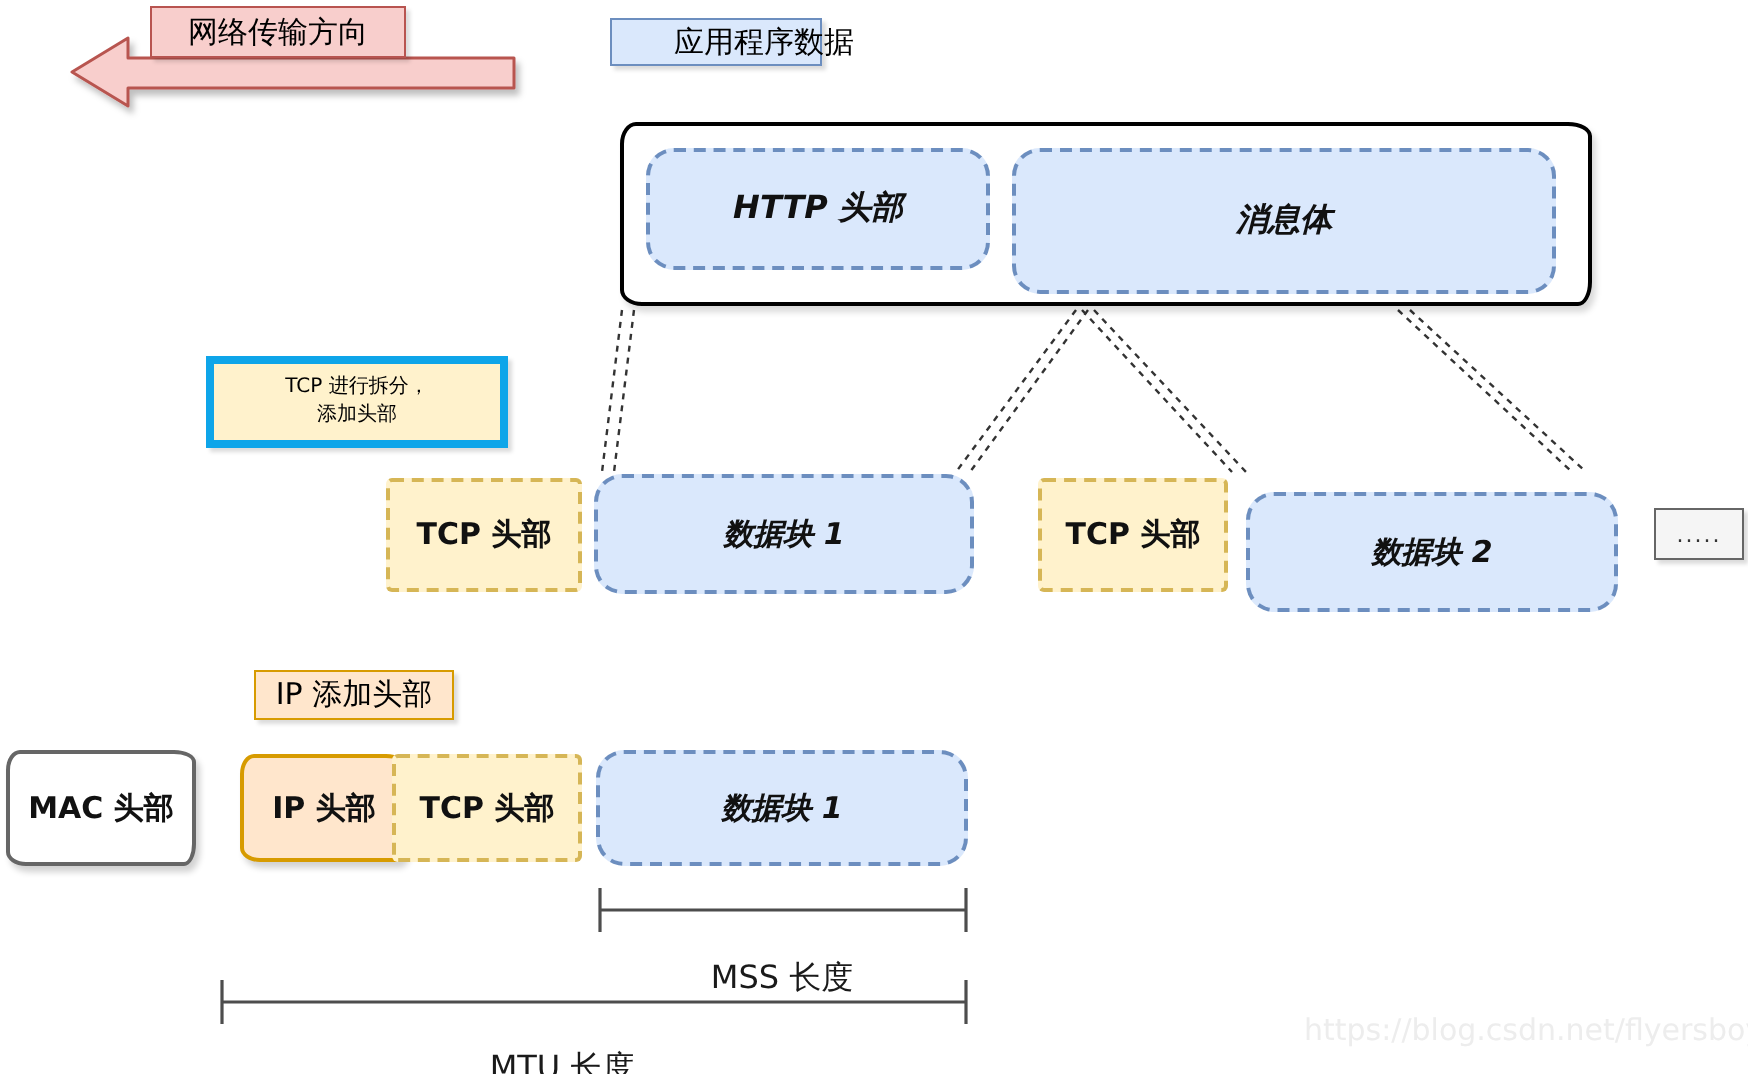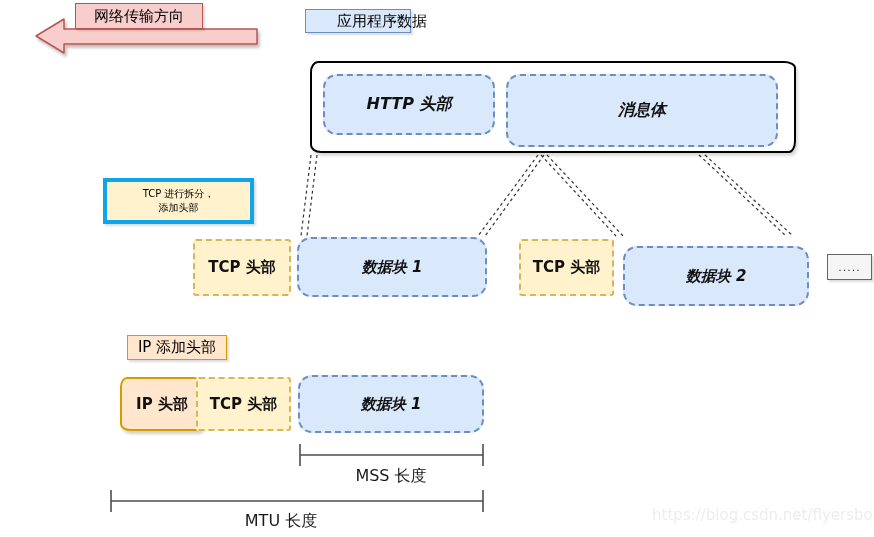--- a/index.html
+++ b/index.html
@@ -38,21 +38,21 @@
   .tag-yellow { background:#fff2cc; border:4px solid #0ea5e9; font-size:10px; line-height:1.45; }
   .tag-orange { background:#ffe6cc; border:1px solid #d79b00; }
   .tag-yellow .ln { display:block; }
   .ellipsisbox {
     position:absolute; box-sizing:border-box; background:#f5f5f5;
     border:1.5px solid #666; display:flex; align-items:center; justify-content:center;
     font-size:11px; letter-spacing:1px; color:#333;
     box-shadow: 2px 2px 2px rgba(0,0,0,0.14);
   }
   .measure-label {
-    position:absolute; font-size:16px; color:#1a1a1a; text-align:center; white-space:nowrap;
+    position:absolute; font-size:16px; color:#1a1a1a; text-align:center; white-space:nowrap;margin-top:13px;
   }
   .watermark {
     position:absolute; left:652px; top:506px; font-size:15px; color:#ededed; white-space:nowrap;
   }
 </style>
 </head>
 <body>
 
 <div class="canvas">
 
@@ -107,20 +107,21 @@
   <div class="box dashed-yellow" style="left:193px; top:239px; width:98px; height:57px;">TCP 头部</div>
   <div class="box dashed-blue" style="left:297px; top:237px; width:190px; height:60px;">数据块 1</div>
 
   <div class="box dashed-yellow" style="left:519px; top:239px; width:95px; height:57px;">TCP 头部</div>
   <div class="box dashed-blue" style="left:623px; top:246px; width:186px; height:60px;">数据块 2</div>
 
   <div class="ellipsisbox" style="left:827px; top:254px; width:45px; height:26px;">.....</div>
 
   <div class="tag tag-orange" style="left:87px; top:335px; width:100px; height:25px;margin-left:40px;">IP 添加头部</div>
 
+  <div class="box solid-gray sketch" style="left:3px; top:375px; width:95px; height:58px;">MAC 头部</div>
   <div class="box solid-orange sketch" style="left:120px; top:377px; width:84px; height:54px;">IP 头部</div>
   <div class="box dashed-yellow" style="left:196px; top:377px; width:95px; height:54px;">TCP 头部</div>
   <div class="box dashed-blue" style="left:298px; top:375px; width:186px; height:58px;">数据块 1</div>
 
   <div class="measure-label" style="left:330px; top:466px; width:122px;">MSS 长度</div>
   <div class="measure-label" style="left:216px; top:511px; width:130px;">MTU 长度</div>
 
   <div class="watermark">https://blog.csdn.net/flyersboy</div>
 
 </div>

